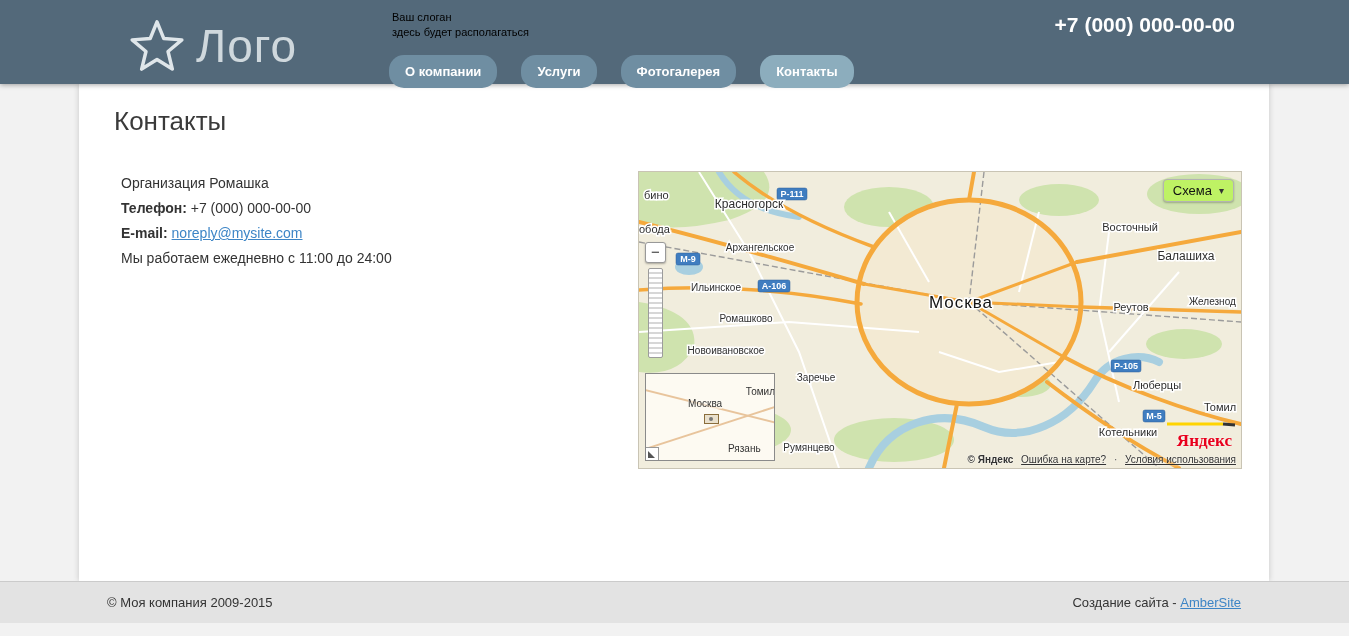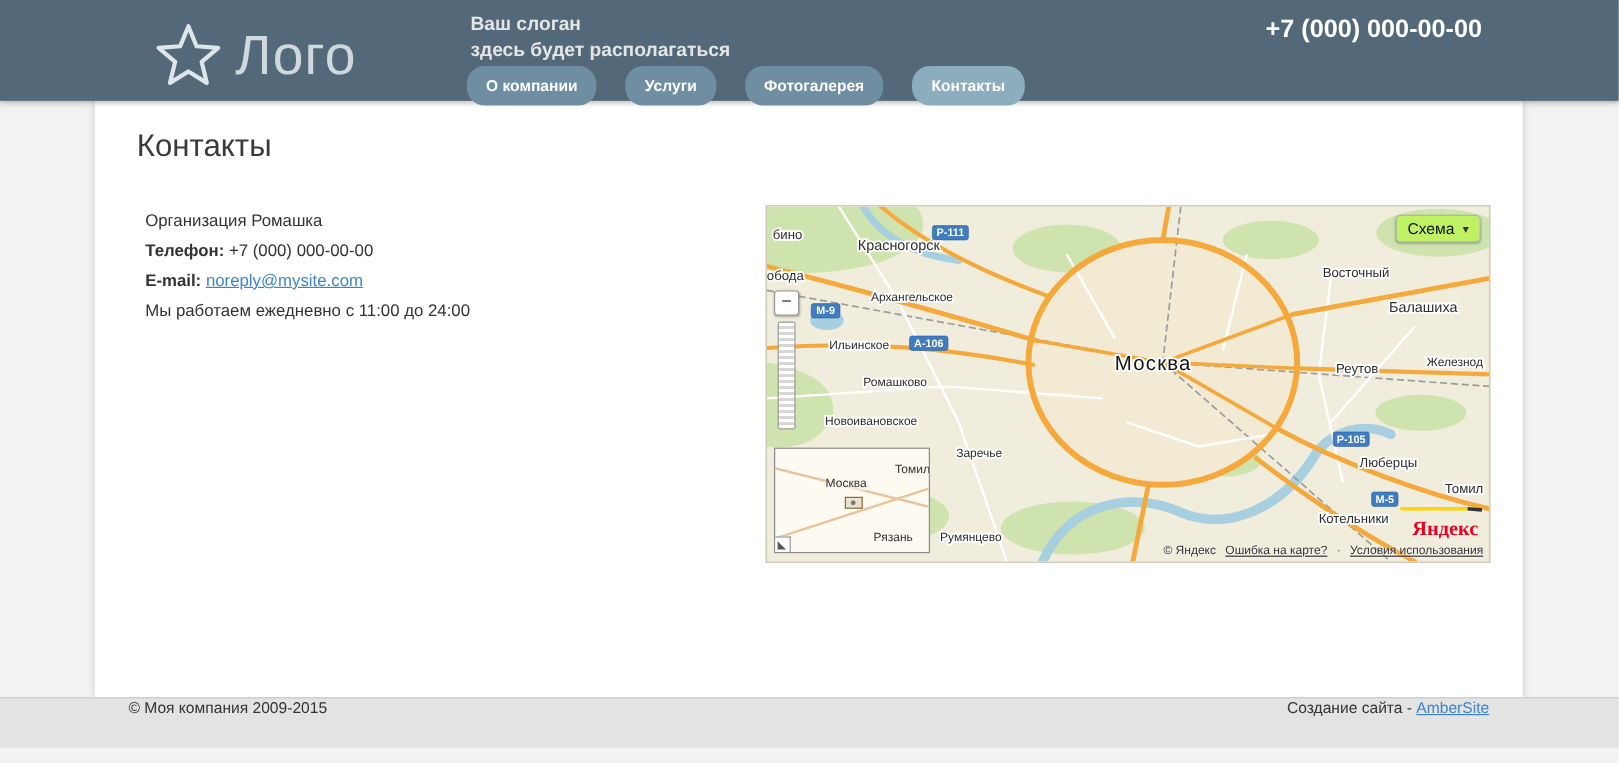--- a/index.html
+++ b/index.html
@@ -4,21 +4,21 @@
 <style>
   * { margin:0; padding:0; box-sizing:border-box; }
   html,body { width:1349px; height:636px; overflow:hidden; }
   body { font-family:"Liberation Sans", sans-serif; background:#f2f2f2; color:#333; }
 
   
   .header { position:relative; height:84px; background:#53697a; box-shadow:0 1px 5px rgba(0,0,0,.35); z-index:5; }
   .logo { position:absolute; left:128px; top:16px; display:flex; align-items:center; text-decoration:none; color:#cfd8dd; }
   .logo svg { display:block; }
   .logo-text { font-size:46px; font-weight:400; margin-left:10px; line-height:1.1; letter-spacing:1px; }
-  .slogan { position:absolute; left:392px; top:10px; color:#e5e5e5; font-size:16px; font-weight:bold; line-height:1.4; }
+  .slogan { position:absolute; left:392px; top:10px; color:#000000; font-size:11px; font-weight:normal; line-height:1.4; }
   .nav { position:absolute; left:389px; top:55px; display:flex; gap:24px; }
   .nav-btn { display:flex; align-items:center; justify-content:center; height:33px; padding:0 16px;
              background:#6f8ea2; color:#fff; font-size:13px; font-weight:bold; text-decoration:none; cursor:pointer;border-radius:15px; }
   .nav-btn.active { background:#8cadbd; }
   .phone { position:absolute; right:114px; top:13px; color:#fff; font-size:21px; font-weight:bold; }
 
   
   .card { width:1190px; margin:0 79px; min-height:497px; background:#fff;
           box-shadow:0 0 6px rgba(0,0,0,.18); padding:22px 27px 0 35px; position:relative; z-index:1; }
   .page-title { font-size:26px; font-weight:400; color:#3a3a3a; }
@@ -58,25 +58,25 @@
   .minimap-corner { position:absolute; left:0; bottom:0; width:13px; height:13px; background:#fff;
                     border-top:1px solid #999; border-right:1px solid #999; cursor:pointer; }
   .mm-arrow { position:absolute; left:2px; bottom:2px; width:0; height:0;
               border-bottom:7px solid #555; border-right:7px solid transparent; }
 
   .yandex-logo { position:absolute; right:9px; bottom:17px; color:#e8001c; font-size:17px; font-weight:bold;
                  font-family:"Liberation Serif", serif; cursor:pointer; text-shadow:0 0 2px #fff; }
   .map-attrib { position:absolute; right:5px; bottom:3px; font-size:10px; color:#333; white-space:nowrap;
                 text-shadow:0 0 2px #fff; }
   .map-attrib a { color:#333; text-decoration:underline; cursor:pointer; margin-left:5px; }
-  .map-attrib a.plain { text-decoration:none; margin-left:0; }
+  .map-attrib a.plain { text-decoration:none; margin-left:0;font-weight:bold; }
   .map-attrib .sep { margin-left:5px; color:#555; }
 
   
-  .footer { height:42px; background:#e3e3e3; border-top:1px solid #cbcbcb; display:flex; align-items:flex-start;
+  .footer { height:42px; background:#e3e3e3; border-top:1px solid #cbcbcb; display:flex; align-items:center;
             justify-content:space-between; padding:0 108px 0 107px; font-size:13px; color:#333; position:relative; z-index:2; }
   .footer a { color:#3d85c6; }
 </style>
 </head>
 <body>
 
 <div class="header">
   <a class="logo" href="#">
     <svg width="58" height="60" viewBox="0 0 60 60">
       <path d="M30,5 L37.05,22.29 L55.7,23.66 L41.41,35.71 L45.87,53.84 L30,44 L14.13,53.84 L18.59,35.71 L4.3,23.66 L22.95,22.29 Z" fill="none" stroke="#dfe6ea" stroke-width="3.6" stroke-linejoin="round"></path>

